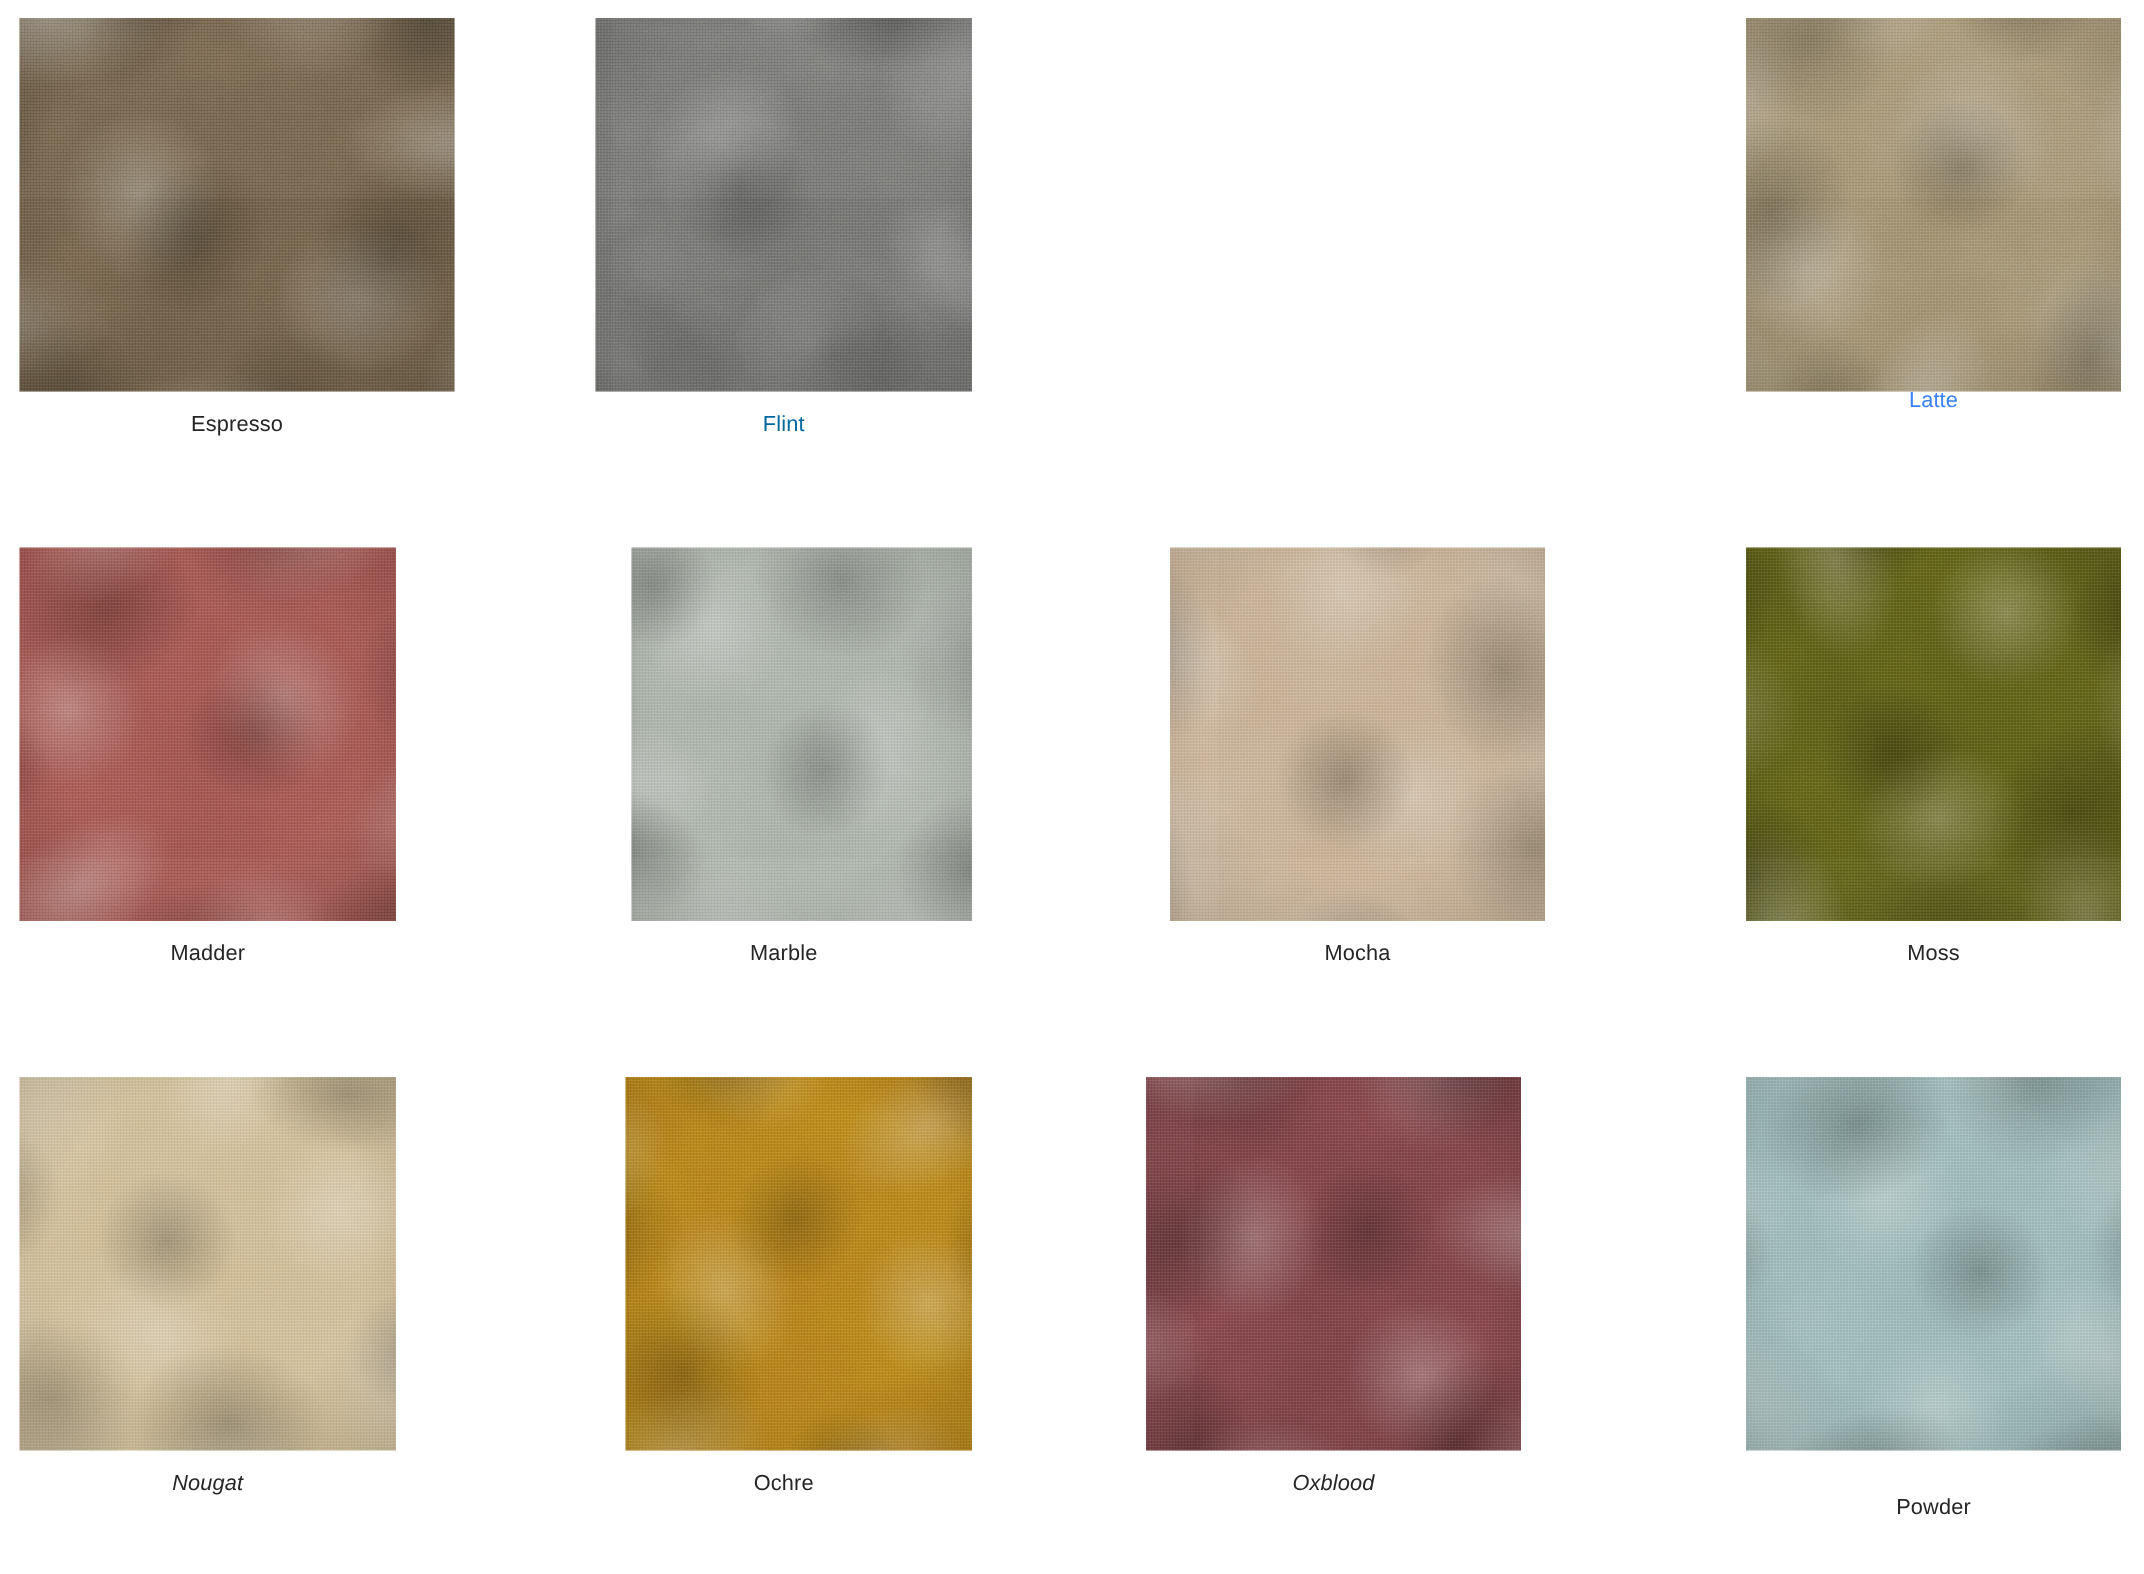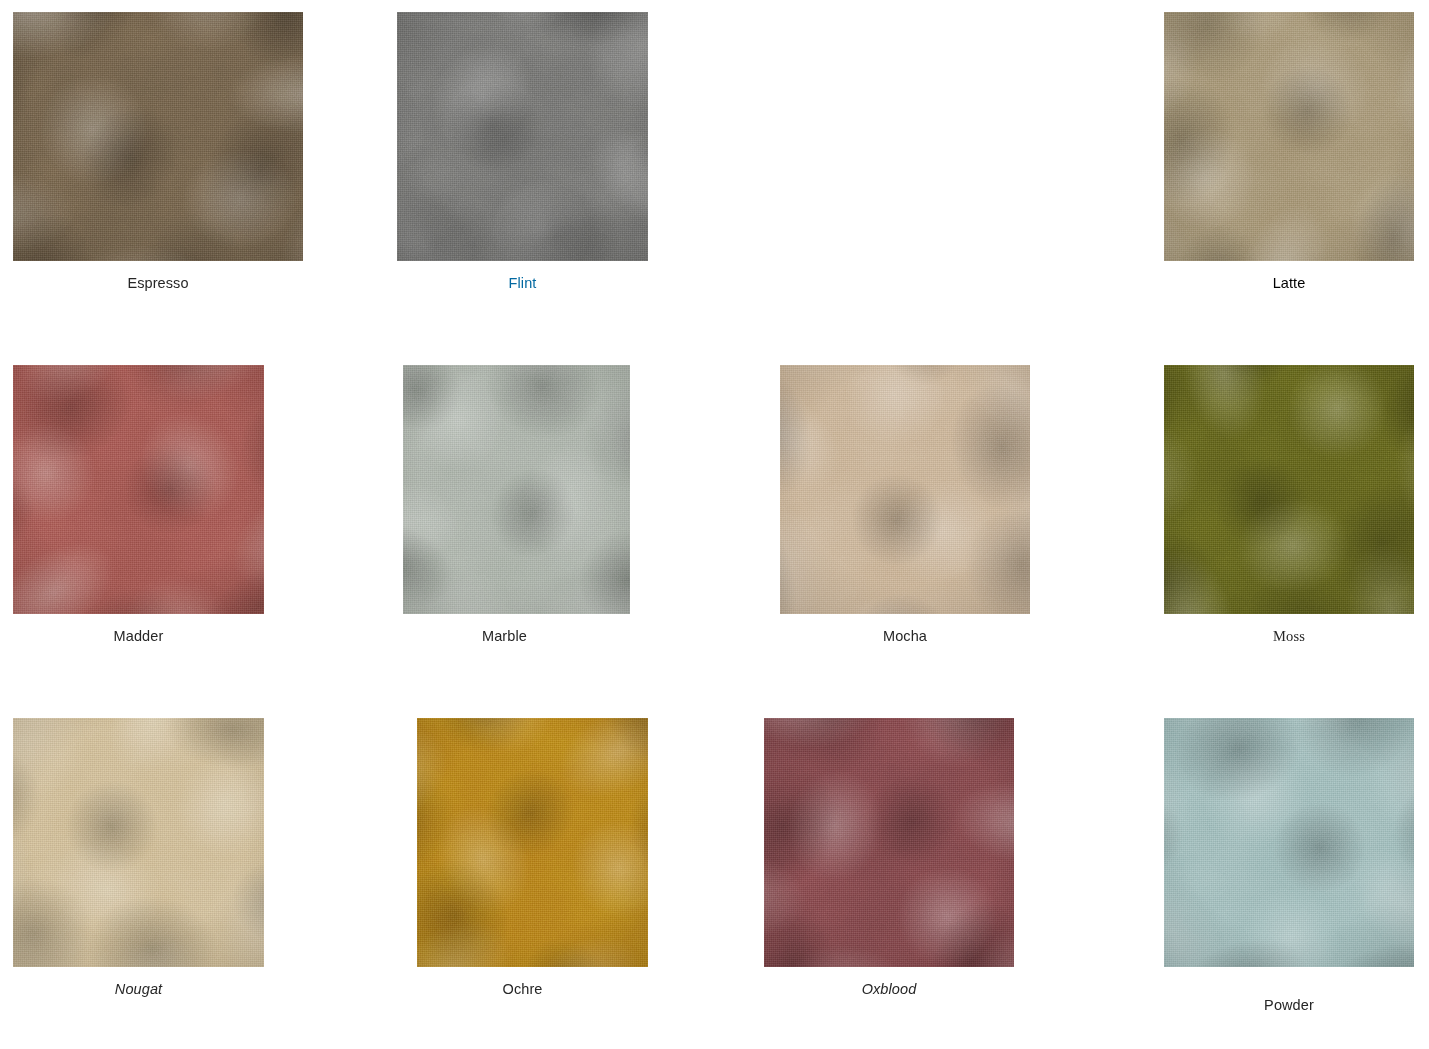--- a/index.html
+++ b/index.html
@@ -170,38 +170,38 @@
             <rect width="100%" height="100%" filter="url(#cloudNoise)" opacity="0.9"></rect>
           </svg></div>
         <div class="mottle light" style="transform: rotate(111deg) scale(1.25);"></div>
         <div class="mottle dark" style="transform: rotate(279deg) scale(1.25);"></div>
         <div class="weave"></div>
         <div class="grain"><svg xmlns="http://www.w3.org/2000/svg" width="100%" height="100%">
             <rect width="100%" height="100%" filter="url(#clothNoise)"></rect>
           </svg></div>
         <div class="vignette"></div>
       </div>
-      <div class="swatch-label" style="top: 262px; color: #000000;">Latte</div>
+      <div class="swatch-label" style="top: 246px; color: #3b82f6;">Latte</div>
     </div>
     <div class="swatch-cell" style="left: 13px; top: 365px; width: 251px; height: 282px;">
       <div class="swatch-tile" title="Madder" style="height: 249px; background-color: rgb(161, 80, 74);">
         <div style="position: absolute; inset: 0px; pointer-events: none; opacity: 0.3; mix-blend-mode: overlay;"><svg xmlns="http://www.w3.org/2000/svg" width="100%" height="100%">
             <rect width="100%" height="100%" filter="url(#cloudNoise)" opacity="0.9"></rect>
           </svg></div>
         <div class="mottle light" style="transform: rotate(148deg) scale(1.25);"></div>
         <div class="mottle dark" style="transform: rotate(332deg) scale(1.25);"></div>
         <div class="weave"></div>
         <div class="grain"><svg xmlns="http://www.w3.org/2000/svg" width="100%" height="100%">
             <rect width="100%" height="100%" filter="url(#clothNoise)"></rect>
           </svg></div>
         <div class="vignette"></div>
       </div>
       <div class="swatch-label" style="top: 262px; color: rgb(38, 38, 38);">Madder</div>
     </div>
-    <div class="swatch-cell" style="left: 379px; top: 365px; width: 251px; height: 282px; padding-left: 24px;">
+    <div class="swatch-cell" style="left: 397px; top: 365px; width: 251px; height: 282px; padding-left: 24px;">
       <div class="swatch-tile" title="Marble" style="height: 249px; background-color: rgb(170, 178, 168);">
         <div style="position: absolute; inset: 0px; pointer-events: none; opacity: 0.3; mix-blend-mode: overlay;"><svg xmlns="http://www.w3.org/2000/svg" width="100%" height="100%">
             <rect width="100%" height="100%" filter="url(#cloudNoise)" opacity="0.9"></rect>
           </svg></div>
         <div class="mottle light" style="transform: rotate(185deg) scale(1.25);"></div>
         <div class="mottle dark" style="transform: rotate(25deg) scale(1.25);"></div>
         <div class="weave"></div>
         <div class="grain"><svg xmlns="http://www.w3.org/2000/svg" width="100%" height="100%">
             <rect width="100%" height="100%" filter="url(#clothNoise)"></rect>
           </svg></div>
@@ -230,21 +230,21 @@
             <rect width="100%" height="100%" filter="url(#cloudNoise)" opacity="0.9"></rect>
           </svg></div>
         <div class="mottle light" style="transform: rotate(259deg) scale(1.25);"></div>
         <div class="mottle dark" style="transform: rotate(131deg) scale(1.25);"></div>
         <div class="weave"></div>
         <div class="grain"><svg xmlns="http://www.w3.org/2000/svg" width="100%" height="100%">
             <rect width="100%" height="100%" filter="url(#clothNoise)"></rect>
           </svg></div>
         <div class="vignette"></div>
       </div>
-      <div class="swatch-label" style="top: 262px; color: rgb(38, 38, 38); font-family: Liberation Serif, serif;">Moss</div>
+      <div class="swatch-label" style="top: 262px; color: rgb(38, 38, 38);">Moss</div>
     </div>
     <div class="swatch-cell" style="left: 13px; top: 718px; width: 251px; height: 282px; font-style: italic;">
       <div class="swatch-tile" title="Nougat" style="height: 249px; background-color: rgb(210, 189, 147);">
         <div style="position: absolute; inset: 0px; pointer-events: none; opacity: 0.3; mix-blend-mode: overlay;"><svg xmlns="http://www.w3.org/2000/svg" width="100%" height="100%">
             <rect width="100%" height="100%" filter="url(#cloudNoise)" opacity="0.9"></rect>
           </svg></div>
         <div class="mottle light" style="transform: rotate(296deg) scale(1.25);"></div>
         <div class="mottle dark" style="transform: rotate(184deg) scale(1.25);"></div>
         <div class="weave"></div>
         <div class="grain"><svg xmlns="http://www.w3.org/2000/svg" width="100%" height="100%">

